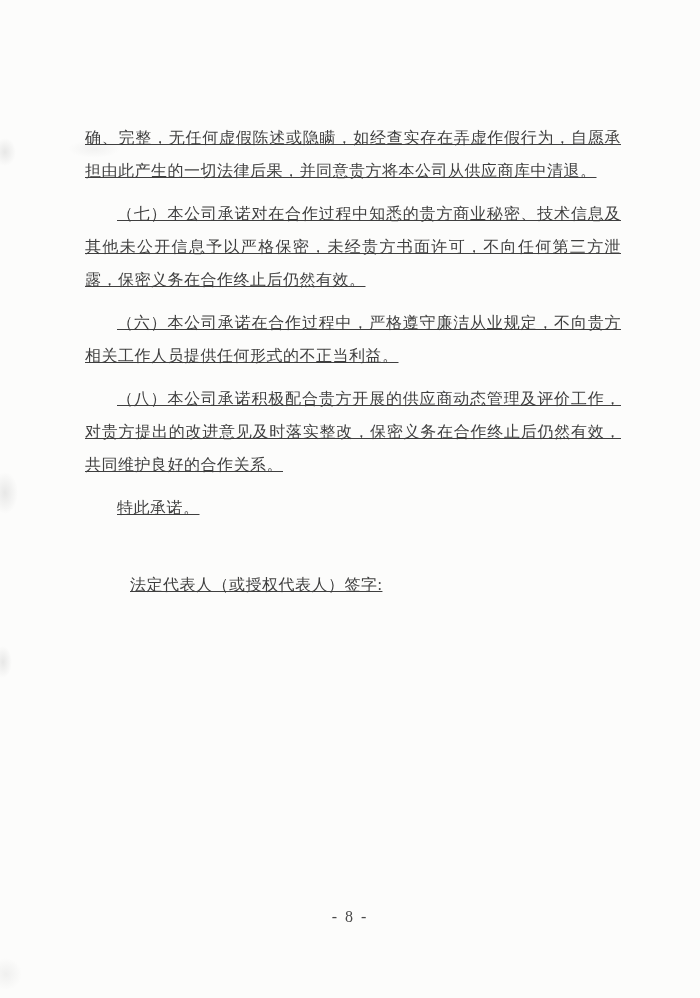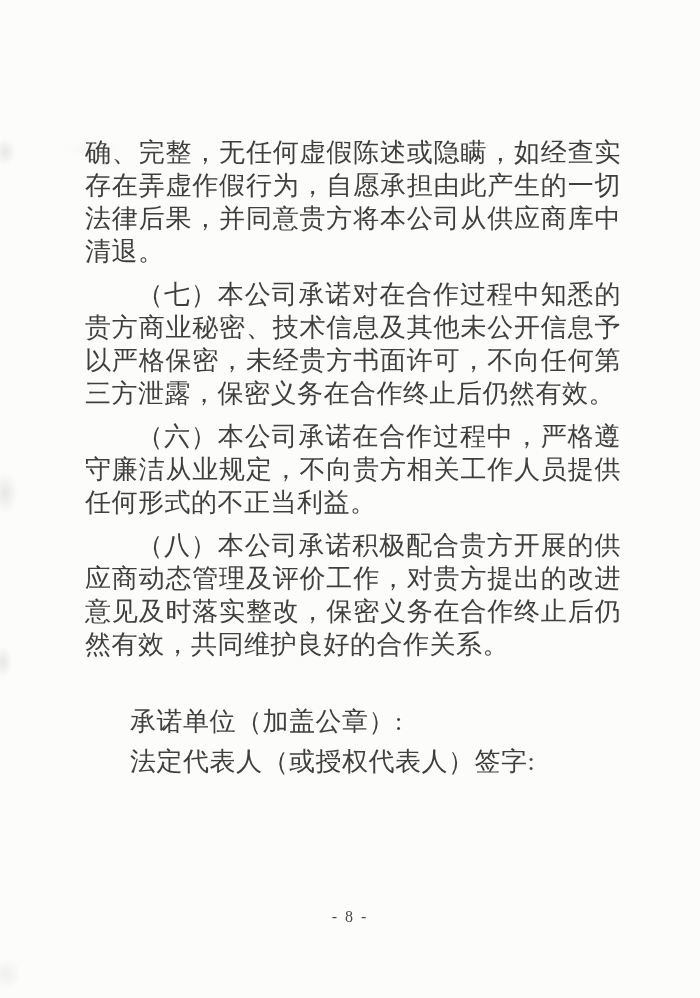--- a/index.html
+++ b/index.html
@@ -14,25 +14,26 @@
     height: 998px;
     margin: 0 auto;
     background: #fcfcfb;
     overflow: hidden;
     color: #3f3f3f;
   }
   .body-text {
     position: absolute;
     left: 85px;
     width: 536px;
-    top: 136px;
-    font-size: 26px;
+    top: 121px;
+    font-size: 16px;
     line-height: 33px;
     text-align: justify;
     letter-spacing: 0.5px;
+    text-decoration: underline;
   }
   .para {
     margin: 0 0 10px 0;
   }
   .para.indent {
     text-indent: 2em;
   }
   .signature {
     margin-top: 41px;
     line-height: 40px;
@@ -74,22 +75,22 @@
   <div class="smudge s2"></div>
   <div class="smudge s3"></div>
   <div class="smudge s4"></div>
   <div class="smudge s5"></div>
 
   <div class="body-text">
     <p class="para">确、完整，无任何虚假陈述或隐瞒，如经查实存在弄虚作假行为，自愿承担由此产生的一切法律后果，并同意贵方将本公司从供应商库中清退。</p>
     <p class="para indent">（七）本公司承诺对在合作过程中知悉的贵方商业秘密、技术信息及其他未公开信息予以严格保密，未经贵方书面许可，不向任何第三方泄露，保密义务在合作终止后仍然有效。</p>
     <p class="para indent">（六）本公司承诺在合作过程中，严格遵守廉洁从业规定，不向贵方相关工作人员提供任何形式的不正当利益。</p>
     <p class="para indent">（八）本公司承诺积极配合贵方开展的供应商动态管理及评价工作，对贵方提出的改进意见及时落实整改，保密义务在合作终止后仍然有效，共同维护良好的合作关系。</p>
+    <p class="para indent">特此承诺。</p>
 
     <div class="signature">
-      <p>承诺单位（加盖公章）:</p>
       <p>法定代表人（或授权代表人）签字:</p>
     </div>
   </div>
 
   <div class="page-footer">- 8 -</div>
 
 </div>
 
 </body></html>

